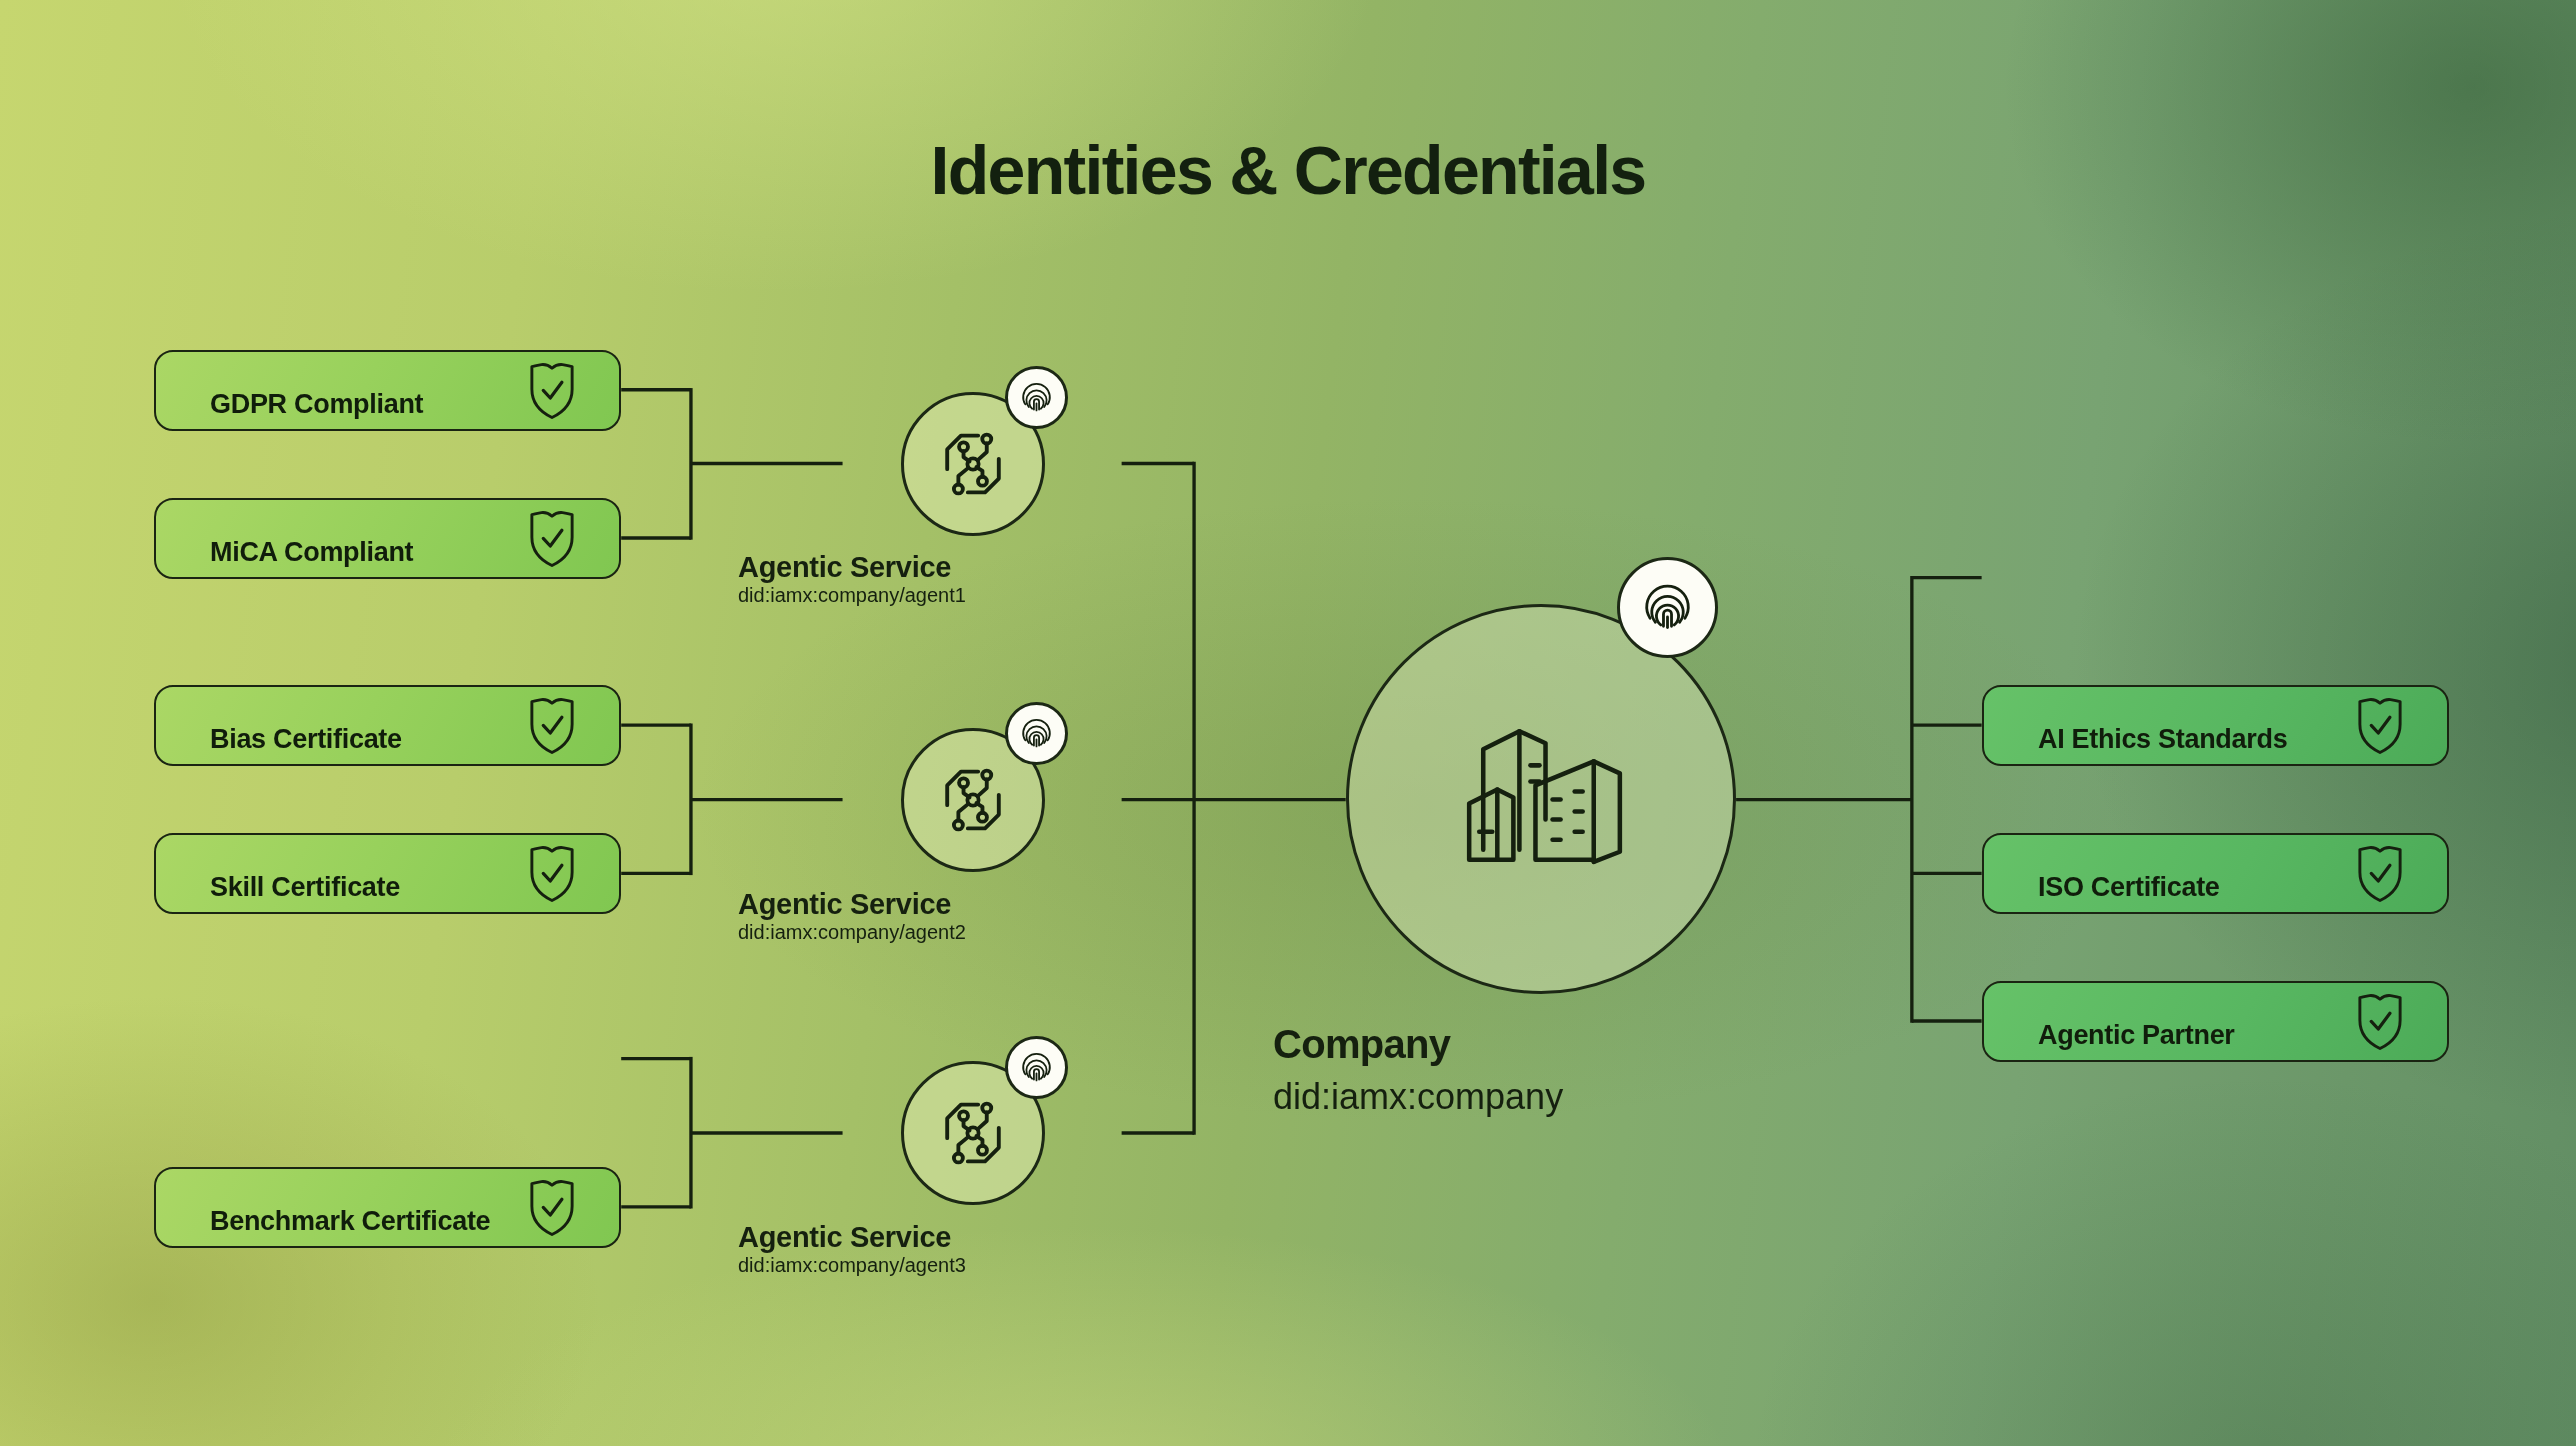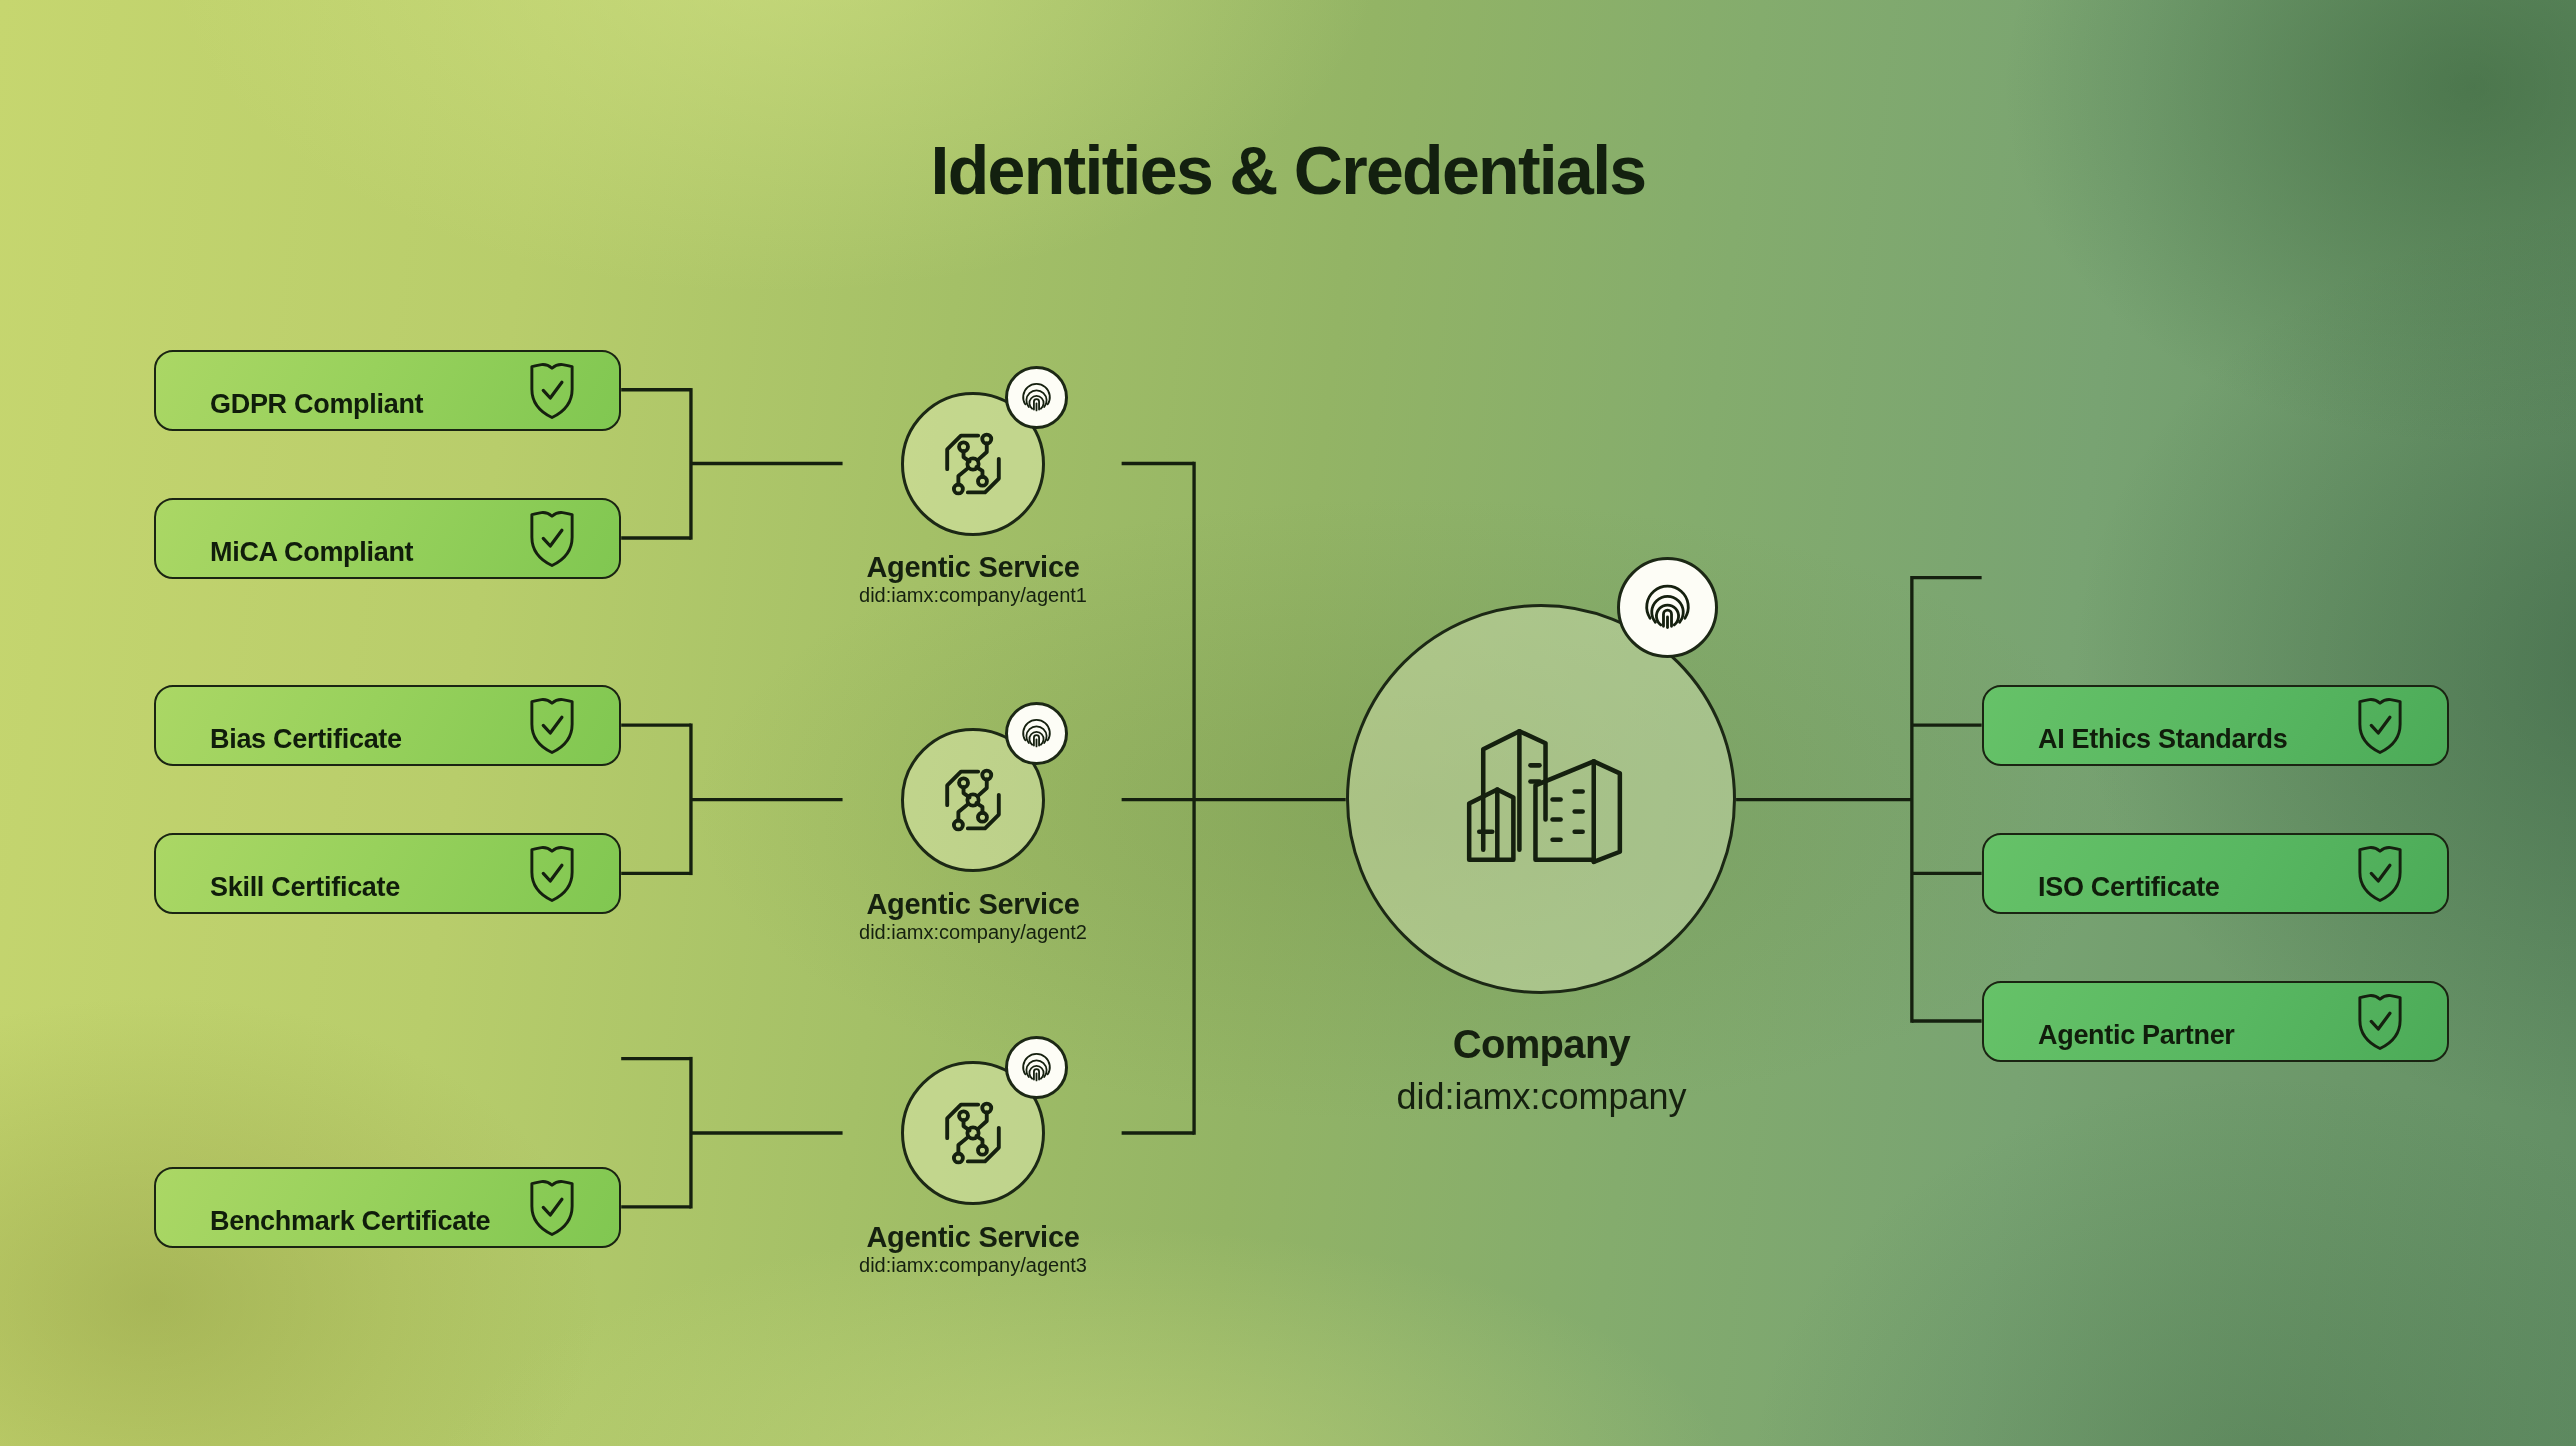--- a/index.html
+++ b/index.html
@@ -54,21 +54,21 @@
   .fp-badge{
     position:absolute;border-radius:50%;background:#fdfdf6;border:3.4px solid #1c2815;
     display:flex;align-items:center;justify-content:center;box-sizing:border-box;
   }
   .fp-small{width:63px;height:63px;}
   .fp-small svg{width:43px;height:43px;}
   .fp-large{width:101px;height:101px;}
   .fp-large svg{width:67px;height:67px;}
 
   
-  .node-label{position:absolute;text-align:center;color:#15200f;}
+  .node-label{position:absolute;text-align:left;color:#15200f;}
   .agent-label{left:738px;width:470px;}
   .agent-label .nl-name{font-size:29px;font-weight:700;letter-spacing:-0.3px;}
   .agent-label .nl-did{font-size:20px;font-weight:400;}
   .company-label{left:1273px;width:537px;}
   .company-label .nl-name{font-size:40px;font-weight:700;letter-spacing:-0.7px;}
   .company-label .nl-did{font-size:36px;font-weight:400;margin-top:9.4px;}
 </style>
 </head>
 <body>
 

